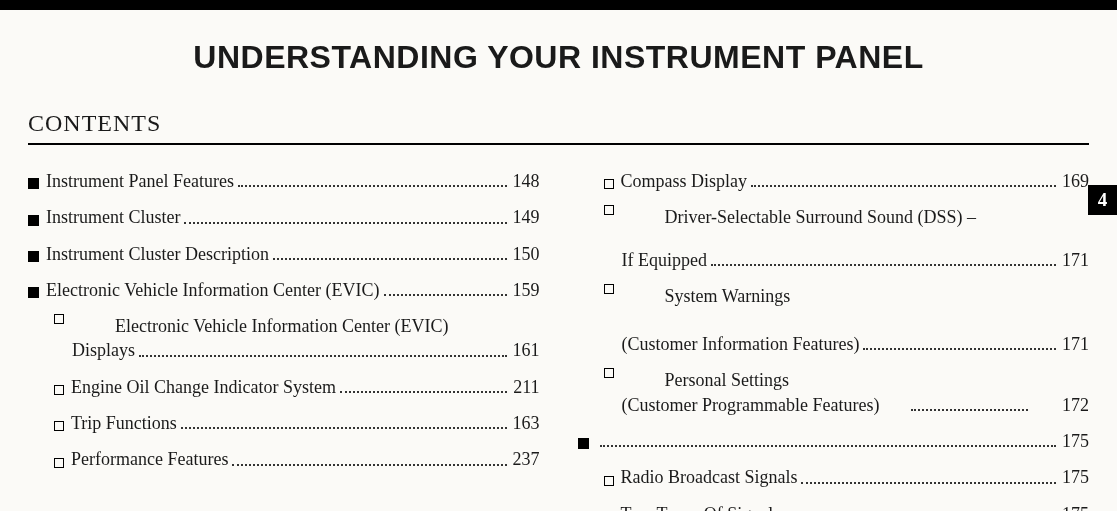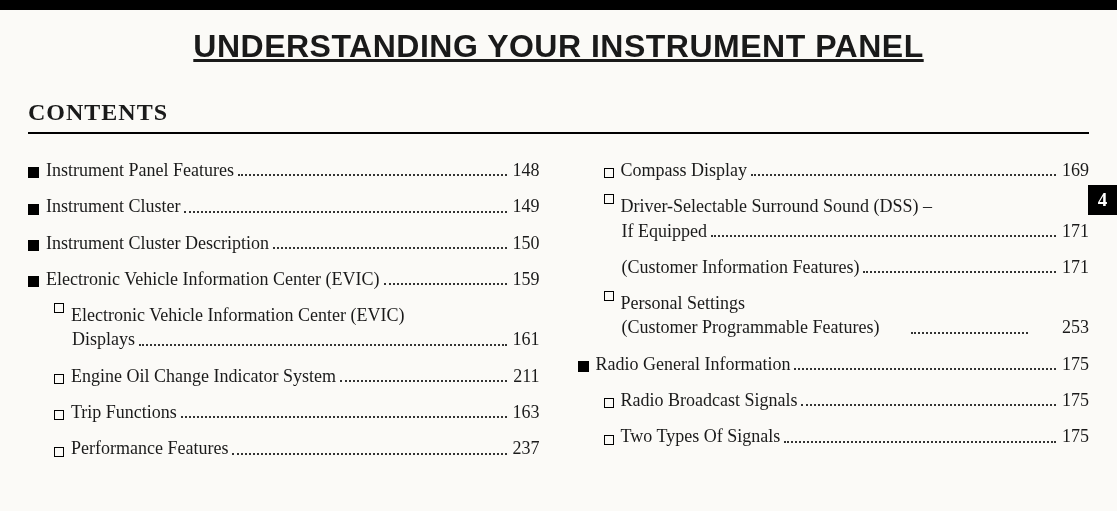--- a/index.html
+++ b/index.html
@@ -12,36 +12,35 @@
       position: relative;
       overflow: hidden;
     }
     .top-bar {
       height: 10px;
       background: #000;
       width: 100%;
     }
     .title-container {
       text-align: center;
-      padding: 18px 0 6px 0;
-      text-decoration: underline;
+      padding: 29px 0 6px 0;
     }
     .chapter-title {
       font-family: Arial, Helvetica, sans-serif;
       font-weight: bold;
       font-size: 32px;
       letter-spacing: 0.5px;
     }
     .contents-header-wrap {
       padding: 28px 28px 0 28px;
     }
     .contents-header {
       font-family: Georgia, serif;
       font-size: 24px;
-      font-weight: bold;
+      font-weight: normal;
       letter-spacing: 1px;
       padding-bottom: 4px;
     }
     .contents-rule {
       border: none;
       border-top: 2px solid #000;
       margin-top: 2px;
     }
     .toc-columns {
       display: flex;
@@ -117,20 +116,21 @@
       align-items: flex-end;
     }
     .ml-wrap {
       display: flex;
       flex-direction: column;
       flex: 1 1 auto;
     }
     .ml-top {
       display: flex;
       align-items: flex-start;
+      gap: 44px;
     }
     .ml-bottom {
       display: flex;
       align-items: flex-end;
     }
   </style>
 </head>
 <body>
 
 <div class="top-bar"></div>
@@ -208,52 +208,55 @@
         <span class="entry-text">Compass Display</span>
         <span class="entry-dots"></span>
         <span class="entry-page">169</span>
       </div>
       <div class="toc-entry level-1 multiline">
         <div class="ml-wrap">
           <div class="ml-top">
             <span class="marker square-outline"></span>
             <span class="entry-text">Driver-Selectable Surround Sound (DSS) –</span>
           </div>
-          <div class="ml-bottom" style="padding-left: 18px;">
+          <div class="ml-bottom" style="padding-left: 18px; margin-top: 18px;">
             <span class="entry-text">If Equipped</span>
             <span class="entry-dots"></span>
             <span class="entry-page">171</span>
           </div>
         </div>
       </div>
       <div class="toc-entry level-1 multiline">
         <div class="ml-wrap">
-          <div class="ml-bottom" style="padding-left: 18px;">
+          <div class="ml-top">
+            <span class="marker square-outline"></span>
+            <span class="entry-text">System Warnings</span>
+          </div>
+          <div class="ml-bottom" style="padding-left: 18px; margin-top: 24px;">
             <span class="entry-text">(Customer Information Features)</span>
             <span class="entry-dots"></span>
             <span class="entry-page">171</span>
           </div>
         </div>
       </div>
       <div class="toc-entry level-1 multiline">
         <div class="ml-wrap">
           <div class="ml-top">
             <span class="marker square-outline"></span>
             <span class="entry-text">Personal Settings</span>
           </div>
           <div class="ml-bottom" style="padding-left: 18px; gap: 28px;">
             <span class="entry-text">(Customer Programmable Features)</span>
             <span class="entry-dots"></span>
-            <span class="entry-page">253</span>
-          </div>
-        </div>
-      </div>
-      <div class="toc-entry level-0">
-        <span class="marker square-filled"></span>
-        <span class="entry-text">Radio General Information</span>
+            <span class="entry-page">172</span>
+          </div>
+        </div>
+      </div>
+      <div class="toc-entry level-0">
+        <span class="marker square-filled"></span>
         <span class="entry-dots"></span>
         <span class="entry-page">175</span>
       </div>
       <div class="toc-entry level-1">
         <span class="marker square-outline"></span>
         <span class="entry-text">Radio Broadcast Signals</span>
         <span class="entry-dots"></span>
         <span class="entry-page">175</span>
       </div>
       <div class="toc-entry level-1">

